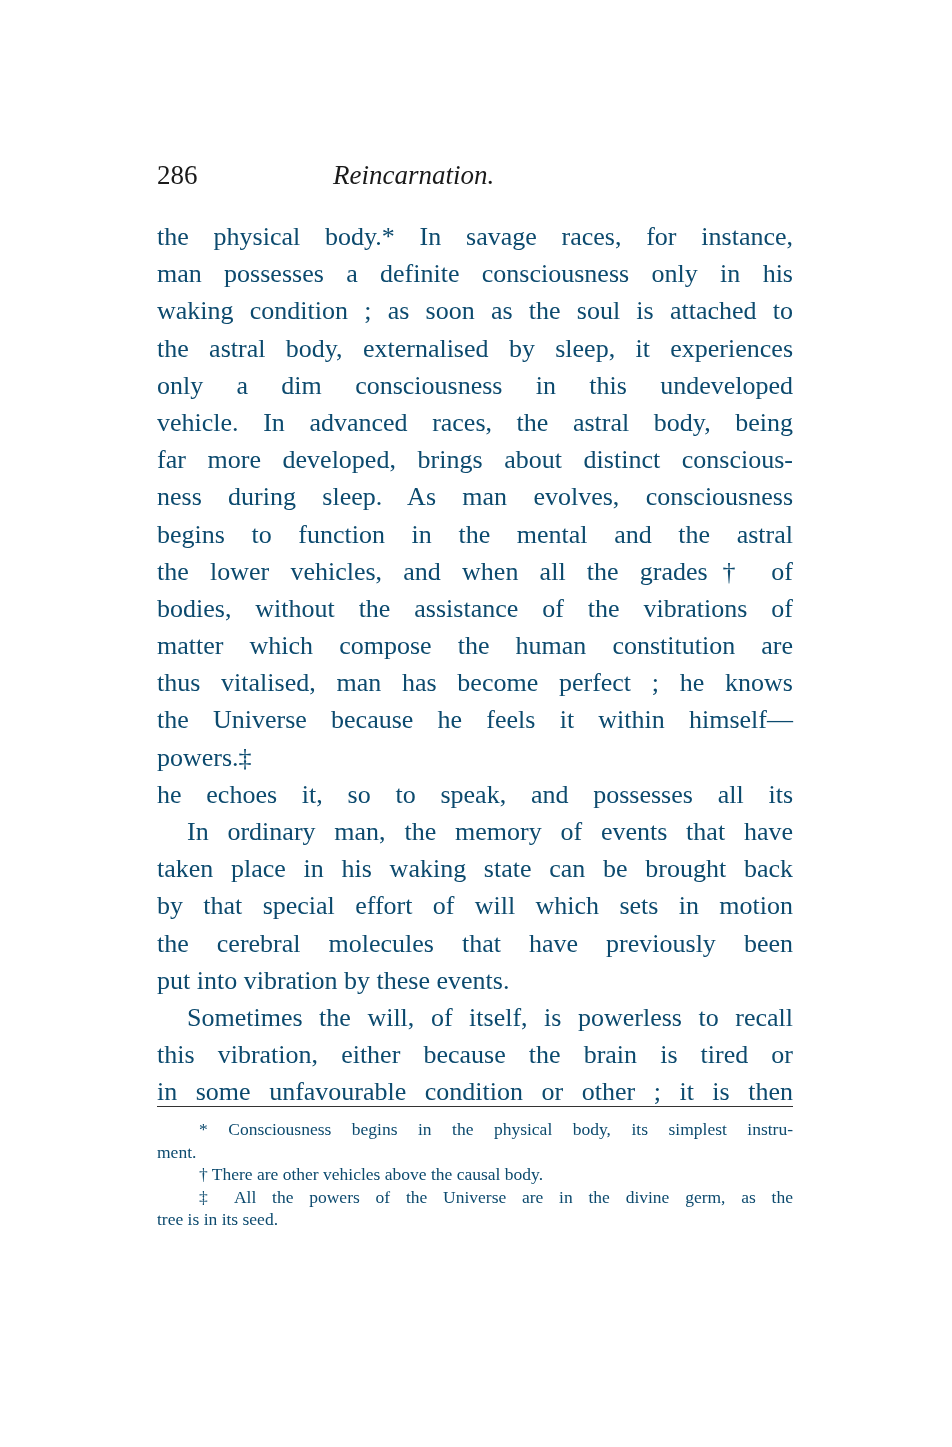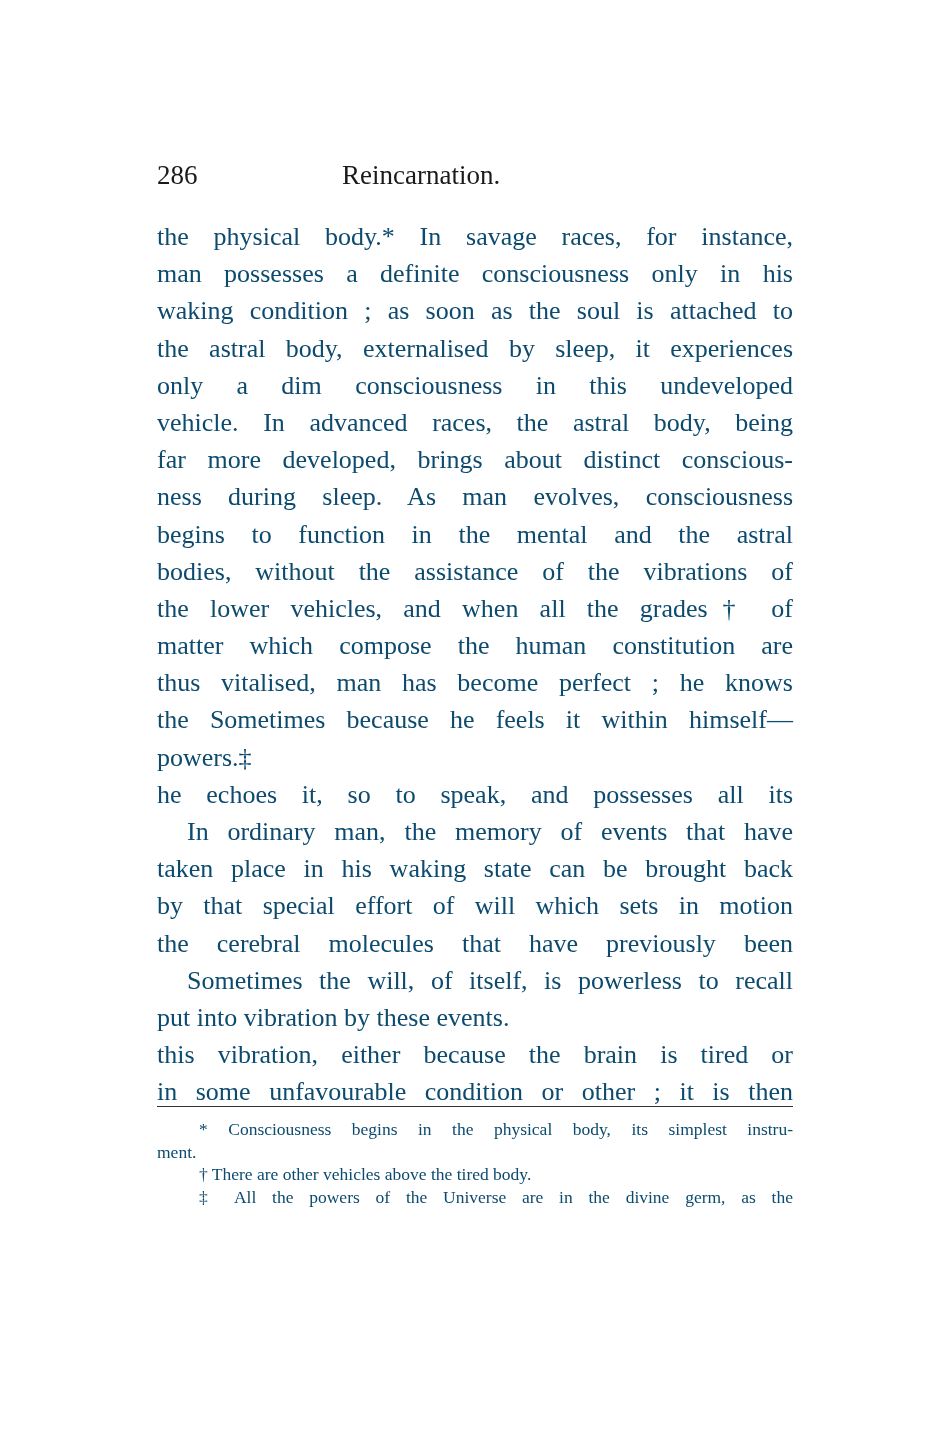--- a/index.html
+++ b/index.html
@@ -1,20 +1,20 @@
 <!DOCTYPE html>
 <html><head>
 <meta charset="utf-8">
 <style>
   html, body { margin: 0; padding: 0; background: #ffffff; }
   body { width: 952px; height: 1447px; position: relative; overflow: hidden; color: #1a1a1a; }
   .page { position: absolute; left: 0; top: 0; width: 952px; height: 1447px; }
   .header { position: absolute; top: 160px; left: 157px; width: 640px; height: 40px; font-family: "Liberation Serif", "DejaVu Serif", serif; font-size: 27px; }
   .page-num { position: absolute; left: 0; top: 0; }
-  .running-title { position: absolute; left: 185px; top: 0; }
+  .running-title { position: absolute; left: 176px; top: 0; font-style: italic; }
   .body-text { position: absolute; left: 157px; top: 218px; width: 636px; font-family: "Liberation Serif", "DejaVu Serif", serif; font-size: 26px; line-height: 37.2px; color: #0c4a6e; }
   .line { display: block; text-align: justify; text-align-last: justify; white-space: nowrap; height: 37.2px; }
   .line.last { text-align-last: left; }
   .line.indent { padding-left: 30px; }
   .rule { position: absolute; left: 157px; top: 1106px; width: 636px; height: 0; border-top: 1.5px solid #333; }
   .footnotes { position: absolute; left: 157px; top: 1118px; width: 636px; font-family: "Liberation Serif", "DejaVu Serif", serif; font-size: 17.5px; line-height: 22.5px; color: #0c4a6e; }
   .fn-line { display: block; white-space: nowrap; text-align: justify; text-align-last: justify; }
   .fn-line.indent { padding-left: 42px; }
   .fn-line.last { text-align-last: left; }
 </style>
@@ -30,38 +30,39 @@
   <div class="body-text" id="body-text">
       <span class="line">the physical body.* In savage races, for instance,</span>
       <span class="line">man possesses a definite consciousness only in his</span>
       <span class="line">waking condition ; as soon as the soul is attached to</span>
       <span class="line">the astral body, externalised by sleep, it experiences</span>
       <span class="line">only a dim consciousness in this undeveloped</span>
       <span class="line">vehicle. In advanced races, the astral body, being</span>
       <span class="line">far more developed, brings about distinct conscious-</span>
       <span class="line">ness during sleep. As man evolves, consciousness</span>
       <span class="line">begins to function in the mental and the astral</span>
+      <span class="line">the lower vehicles, and when all the grades† of</span>
       <span class="line">bodies, without the assistance of the vibrations of</span>
-      <span class="line">the lower vehicles, and when all the grades† of</span>
       <span class="line">matter which compose the human constitution are</span>
       <span class="line">thus vitalised, man has become perfect ; he knows</span>
-      <span class="line">the Sometimes because he feels it within himself—</span>
+      <span class="line">the Universe because he feels it within himself—</span>
       <span class="line last">powers.‡</span>
       <span class="line">he echoes it, so to speak, and possesses all its</span>
       <span class="line indent">In ordinary man, the memory of events that have</span>
       <span class="line">taken place in his waking state can be brought back</span>
       <span class="line">by that special effort of will which sets in motion</span>
       <span class="line">the cerebral molecules that have previously been</span>
+      <span class="line last">put into vibration by these events.</span>
       <span class="line indent">Sometimes the will, of itself, is powerless to recall</span>
-      <span class="line last">put into vibration by these events.</span>
       <span class="line">this vibration, either because the brain is tired or</span>
       <span class="line">in some unfavourable condition or other ; it is then</span>
     </div>
 
   <div class="rule"></div>
 
   <div class="footnotes" id="footnotes">
       <span class="fn-line indent">* Consciousness begins in the physical body, its simplest instru-</span>
       <span class="fn-line last">ment.</span>
-      <span class="fn-line indent last">† There are other vehicles above the tired body.</span>
+      <span class="fn-line indent last">† There are other vehicles above the causal body.</span>
       <span class="fn-line indent">‡ All the powers of the Universe are in the divine germ, as the</span>
+      <span class="fn-line last">tree is in its seed.</span>
     </div>
 </div>
 
 </body></html>

